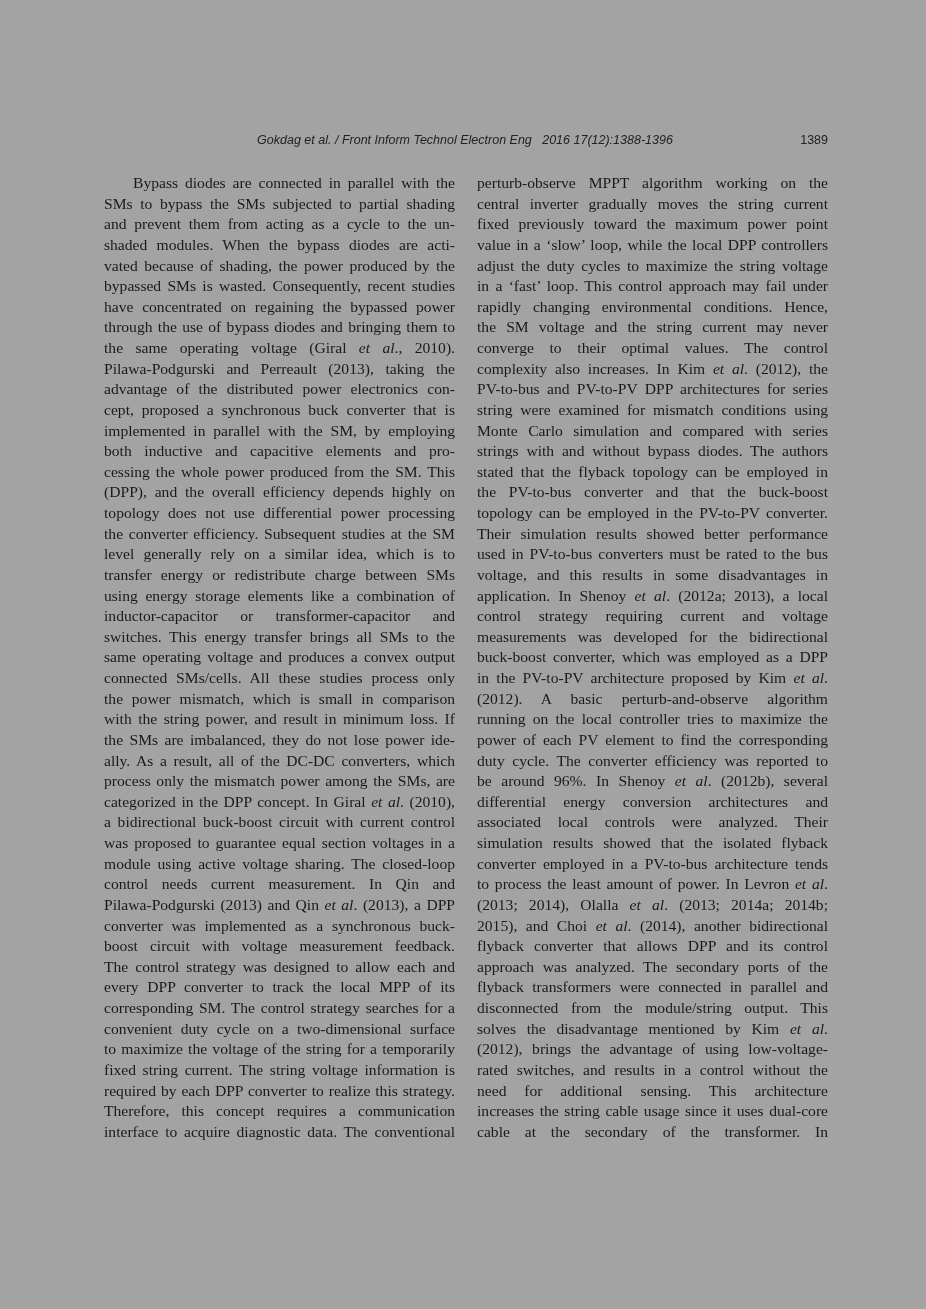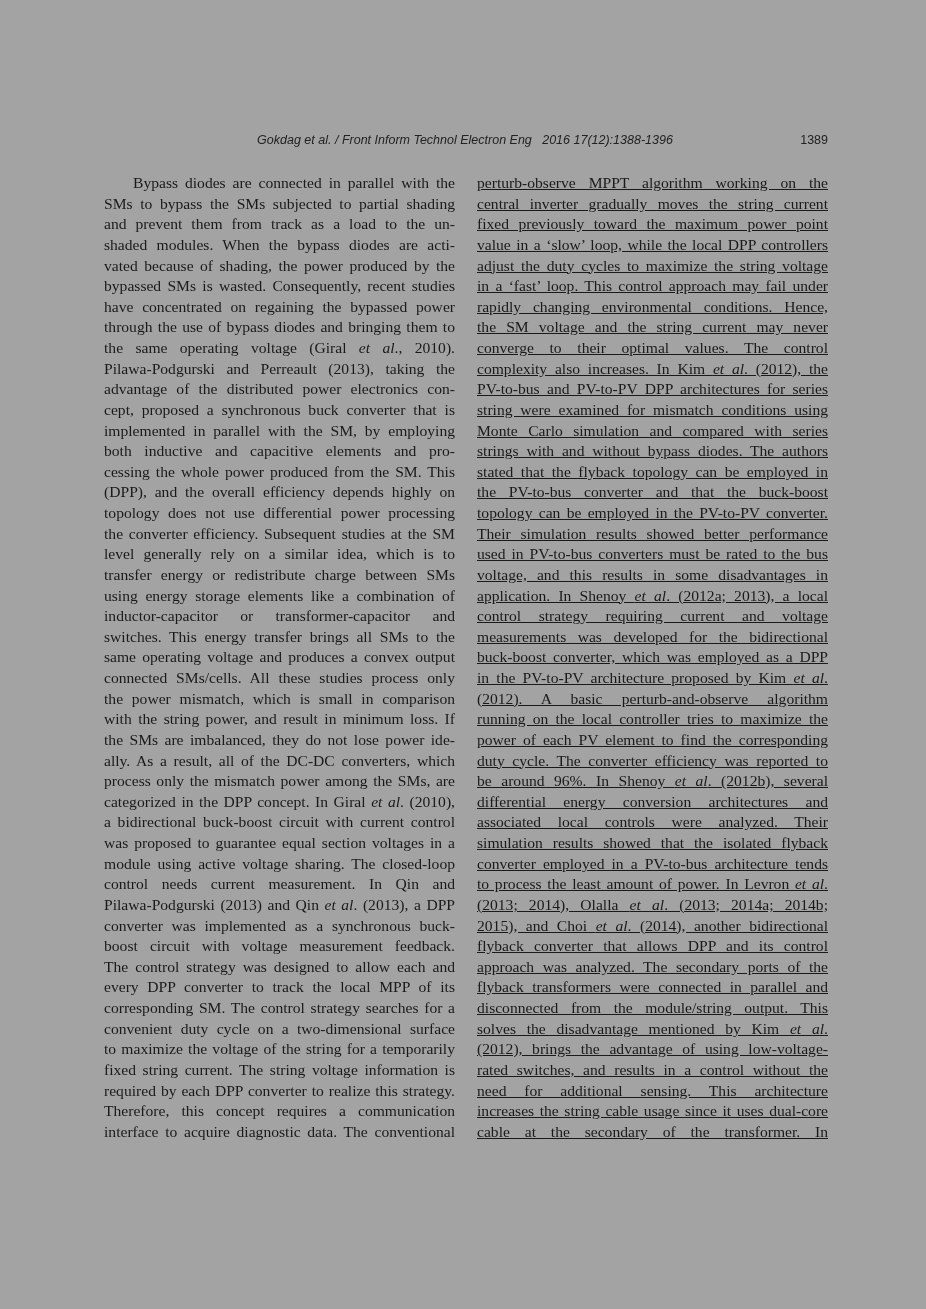--- a/index.html
+++ b/index.html
@@ -40,21 +40,21 @@
   }
   .column {
     position: absolute;
     top: 173px;
     width: 351px;
     font-size: 15.6px;
     line-height: 20.625px;
     text-align: justify;
   }
   .column-left  { left: 104px; }
-  .column-right { left: 477px; text-decoration: underline; }
+  .column-right { left: 477px; }
   .line {
     height: 20.625px;
     overflow: hidden;
     text-align: justify;
     text-align-last: justify;
     white-space: normal;
   }
   .column-left .line:first-child {
     text-indent: 29px;
   }
@@ -67,21 +67,21 @@
 
   <div class="page-header">
     <span class="running-head">Gokdag et al. / Front Inform Technol Electron Eng&nbsp;&nbsp; 2016 17(12):1388-1396</span>
     <span class="page-number">1389</span>
   </div>
 
   <div class="article-body">
     <div class="column column-left">
         <div class="line">Bypass diodes are connected in parallel with the</div>
         <div class="line">SMs to bypass the SMs subjected to partial shading</div>
-        <div class="line">and prevent them from track as a load to the un-</div>
+        <div class="line">and prevent them from acting as a cycle to the un-</div>
         <div class="line">shaded modules. When the bypass diodes are acti-</div>
         <div class="line">vated because of shading, the power produced by the</div>
         <div class="line">bypassed SMs is wasted. Consequently, recent studies</div>
         <div class="line">have concentrated on regaining the bypassed power</div>
         <div class="line">through the use of bypass diodes and bringing them to</div>
         <div class="line">the same operating voltage (Giral <i>et al</i>., 2010).</div>
         <div class="line">Pilawa-Podgurski and Perreault (2013), taking the</div>
         <div class="line">advantage of the distributed power electronics con-</div>
         <div class="line">cept, proposed a synchronous buck converter that is</div>
         <div class="line">implemented in parallel with the SM, by employing</div>

